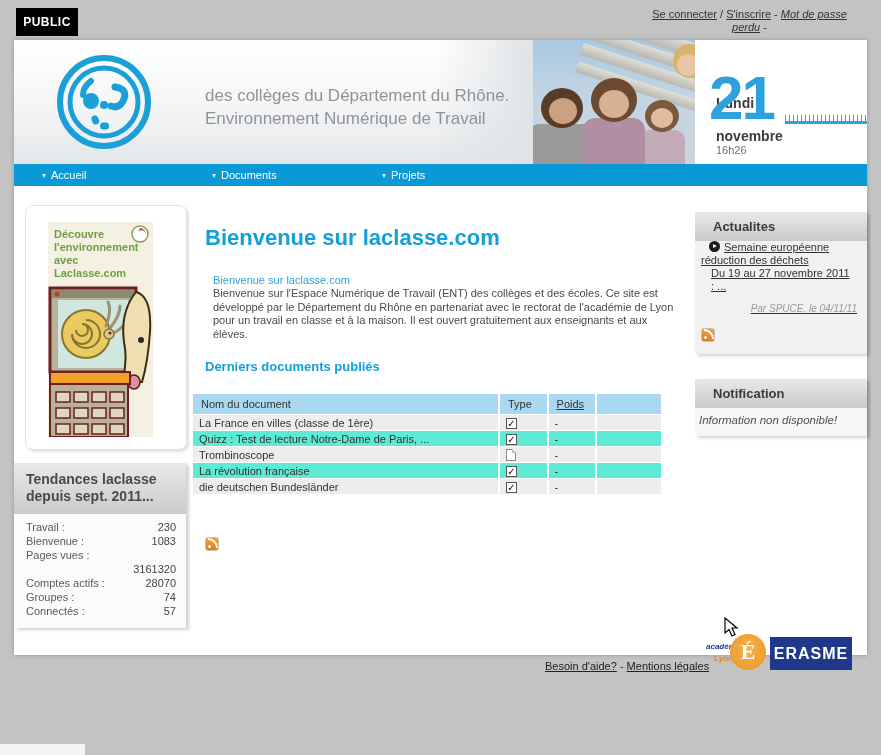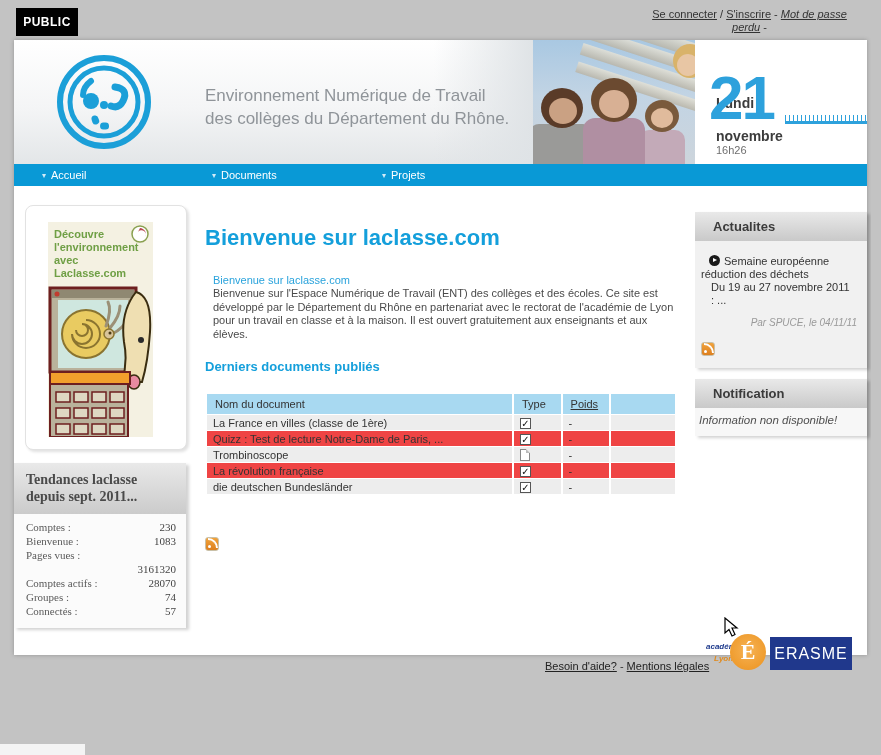--- a/index.html
+++ b/index.html
@@ -62,40 +62,40 @@
     color:#fff; font-size:11px; cursor:pointer; }
   .nav-caret { font-size:8px; color:#cfeaf8; }
   .nav-0 { left:28px; } .nav-1 { left:198px; } .nav-2 { left:368px; }
 
   
   .poster-panel { position:absolute; left:11px; top:165px; width:162px; height:245px;
     background:#fff; border:1px solid #e2e2e2; border-radius:8px; box-shadow:2px 2px 3px rgba(0,0,0,0.12); }
   .poster { position:absolute; left:34px; top:182px; width:105px; height:215px; cursor:pointer; }
 
   .stats-box { position:absolute; left:0px; top:423px; width:172px; background:#fff;
-    box-shadow:3px 2px 3px rgba(0,0,0,0.18);font-family:Liberation Serif, serif; }
+    box-shadow:3px 2px 3px rgba(0,0,0,0.18); }
   .stats-head { background:linear-gradient(180deg,#e9e9e9,#cbcbcb); padding:8px 10px 9px 12px;
     font-size:14px; font-weight:bold; color:#4a4a4a; line-height:17px; }
   .stats-body { padding:6px 10px 10px 12px; background:#fbfbfb; }
   .stat-row { display:flex; justify-content:space-between; font-size:11px; color:#5a5a5a; line-height:14px; }
   .stat-row .val { color:#444; }
   .stat-val-line { text-align:right; font-size:11px; color:#444; line-height:14px; }
 
   
   .main-title { position:absolute; left:191px; top:185px; font-size:22px; font-weight:bold; color:#149fdb; }
   .intro-link { position:absolute; left:199px; top:234px; font-size:11px; color:#2aa3dc; cursor:pointer; }
   .intro-text { position:absolute; left:199px; top:247px; width:462px; font-size:11px; color:#4a4a4a; line-height:13.5px; }
   .docs-heading { position:absolute; left:191px; top:319px; font-size:13px; font-weight:bold; color:#149fdb; }
 
-  .doc-table { position:absolute; left:191px; top:353px; width:472px; font-size:11px; color:#333;
+  .doc-table { position:absolute; left:177px; top:353px; width:472px; font-size:11px; color:#333;
     border-collapse:separate; border-spacing:2px 1px; }
   .doc-table th { background:#a8d9f1; font-weight:normal; text-align:left; height:20px; padding:0 0 0 8px; }
   .doc-table td { height:15px; padding:0 0 0 6px; }
   .doc-table tr.odd td { background:#ededed; }
-  .doc-table tr.even td { background:#ef4444; }
+  .doc-table tr.even td { background:#5eead4; }
   .col-name { width:301px; } .col-type { width:46px; } .col-poids { width:46px;text-decoration:underline; } .col-x { width:63px; }
 
   .cb-icon { display:inline-block; width:11px; height:11px; background:#fff; border:1px solid #555;
     font-size:10px; line-height:10px; text-align:center; color:#111; vertical-align:middle; }
   .page-icon { display:inline-block; width:10px; height:12px; background:#fff; border:1px solid #888;
     position:relative; vertical-align:middle; }
   .page-icon::after { content:""; position:absolute; right:-1px; top:-1px; width:0; height:0;
     border-top:4px solid #ededed; border-left:4px solid #bbb; }
 
   .rss-icon { display:inline-block; width:14px; height:14px; border-radius:3px;
@@ -105,21 +105,21 @@
   .rss-icon::after { content:""; position:absolute; left:2px; bottom:2px; width:8px; height:8px;
     border:2px solid #fff; border-bottom:none; border-left:none; border-radius:0 100% 0 0; }
   .rss-main { position:absolute; left:191px; top:497px; }
 
   
   .side-box { position:absolute; width:172px; background:#f1f1f1; box-shadow:3px 2px 3px rgba(0,0,0,0.18); }
   .news-box { left:681px; top:172px; }
   .notif-box { left:681px; top:339px; }
   .side-head { background:linear-gradient(180deg,#e9e9e9,#c9c9c9); padding:7px 8px 7px 18px;
     font-size:13px; font-weight:bold; color:#3b3b3b; }
-  .news-body { padding:14px 6px 10px 6px; font-size:11px; color:#333; }
+  .news-body { padding:0 6px 10px 6px; font-size:11px; color:#333;text-decoration:underline; }
   .news-text { line-height:13px; }
   .news-play { display:inline-block; width:11px; height:11px; border-radius:50%; background:#1a1a1a;
     position:relative; vertical-align:-1px; margin:0 4px 0 8px; }
   .news-play::after { content:""; position:absolute; left:4px; top:3px; width:0; height:0;
     border-left:4px solid #fff; border-top:2.5px solid transparent; border-bottom:2.5px solid transparent; }
   .news-dates { margin-left:10px; line-height:13px; }
   .news-byline { margin-top:10px; text-align:right; font-size:10px; font-style:italic; color:#9a9a9a; padding-right:4px; }
   .news-rss { margin-top:14px; }
   .notif-body { padding:6px 8px 10px 4px; font-size:11.5px; font-style:italic; color:#4f4f4f; background:#f7f7f7; }
 
@@ -128,21 +128,21 @@
   .footer-links a { color:#222; text-decoration:underline; cursor:pointer; }
   .academie-logo { position:absolute; left:706px; top:630px; width:64px; height:44px; cursor:pointer; }
   .acad-circle { position:absolute; left:24px; top:4px; width:36px; height:36px; border-radius:50%;
     background:radial-gradient(circle at 50% 45%, #f6b254 0%, #ef9c2e 70%, #e08a1d 100%);
     display:flex; align-items:center; justify-content:center;
     color:#fff; font-family:"Liberation Serif", serif; font-size:22px; font-weight:bold; }
   .acad-word1 { position:absolute; left:0; top:12px; font-size:8px; font-weight:bold; color:#1e3a8c; font-style:italic; }
   .acad-word2 { position:absolute; left:8px; top:24px; font-size:8px; font-weight:bold; color:#e08a1d; font-style:italic; }
   .erasme-logo { position:absolute; left:770px; top:637px; width:82px; height:33px; background:#20388c;
     color:#fff; display:flex; align-items:center; justify-content:center;
-    font-size:16px; font-weight:normal; letter-spacing:1px; cursor:pointer; }
+    font-size:16px; font-weight:bold; letter-spacing:1px; cursor:pointer; }
   .cursor-arrow { position:absolute; left:724px; top:617px; }
 
   .rhone-logo { position:absolute; left:398px; top:695px; text-align:left; color:#3f3f48;
     font-family:"Liberation Serif", serif; }
   .rhone-name { font-size:21px; letter-spacing:7px; }
   .rhone-sub { margin-top:10px; font-size:7px; letter-spacing:4px; font-family:"Liberation Sans", sans-serif; font-weight:bold; color:#45454e; }
 
   .partial-box { position:absolute; left:0px; top:744px; width:85px; height:11px; background:#f4f4f4;
     overflow:hidden; font-size:8px; color:#555; padding-left:4px; }
 </style>
@@ -165,22 +165,22 @@
         <circle cx="49" cy="49" r="44" fill="none" stroke="#1b9fd8" stroke-width="6"></circle>
         <circle cx="49" cy="49" r="34" fill="none" stroke="#1b9fd8" stroke-width="5"></circle>
         <circle cx="36" cy="48" r="8" fill="#1b9fd8"></circle>
         <circle cx="49" cy="52" r="4" fill="#1b9fd8"></circle>
         <path d="M60 34 q14 2 8 14 q-4 8 -12 5" fill="none" stroke="#1b9fd8" stroke-width="7" stroke-linecap="round"></path>
         <path d="M40 66 q2 8 12 7" fill="none" stroke="#1b9fd8" stroke-width="7" stroke-linecap="round" stroke-dasharray="2 10"></path>
         <path d="M36 28 q-8 6 -8 14" fill="none" stroke="#1b9fd8" stroke-width="6" stroke-linecap="round"></path>
       </svg>
 
       <div class="header-title">
+        <div>des collèges du Département du Rhône.</div>
         <div>Environnement Numérique de Travail</div>
-        <div>des collèges du Département du Rhône.</div>
       </div>
 
       <div class="header-photo">
         <div class="beam b1"></div>
         <div class="beam b2"></div>
         <div class="beam b3"></div>
         <div class="beam b4"></div>
         <div class="head fig-fr-hair"></div>
         <div class="head fig-fr-face"></div>
         <div class="fig-left-body"></div>
@@ -261,21 +261,21 @@
       </g>
     </svg>
 
     <div class="stats-box">
       <div class="stats-head">
         <div>Tendances laclasse</div>
         <div>depuis sept. 2011...</div>
       </div>
       <div class="stats-body">
         <div class="stat-row">
-          <span>Comptes :</span>
+          <span>Travail :</span>
           <span class="val">230</span>
         </div>
         <div class="stat-row">
           <span>Bienvenue :</span>
           <span class="val">1083</span>
         </div>
         <div class="stat-row">
           <span>Pages vues :</span>
         </div>
         <div class="stat-val-line">3161320</div>

